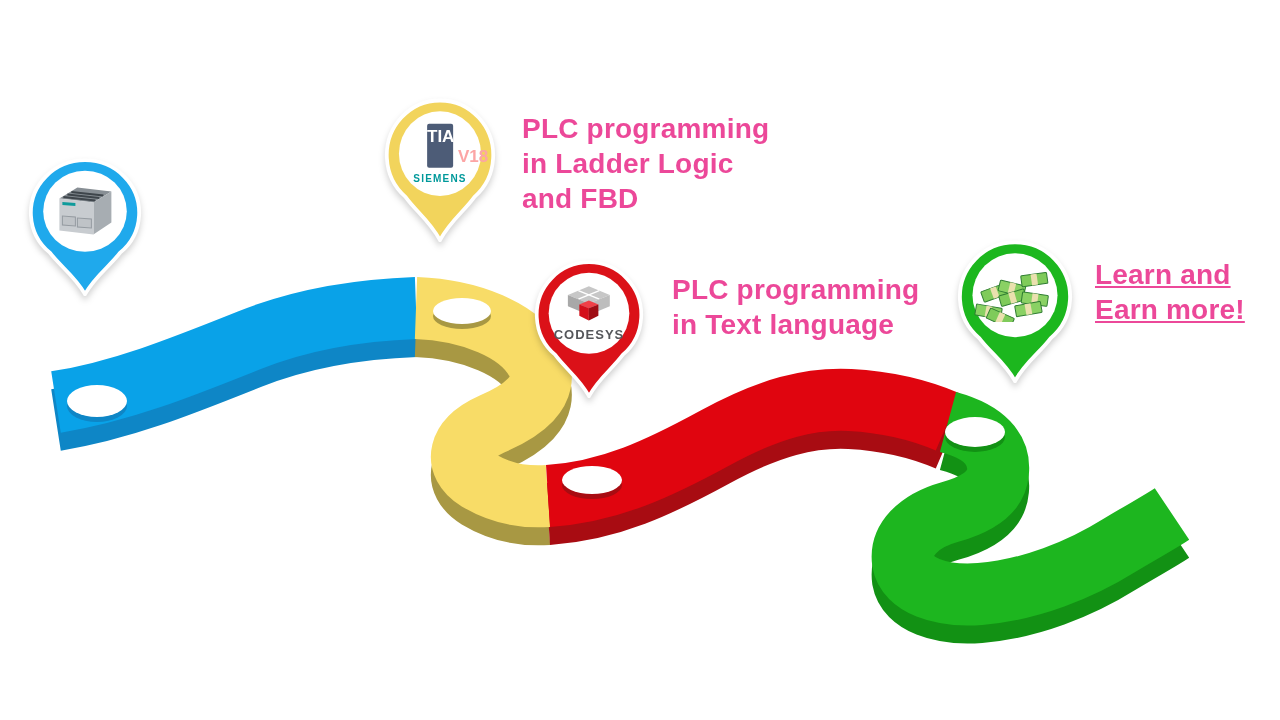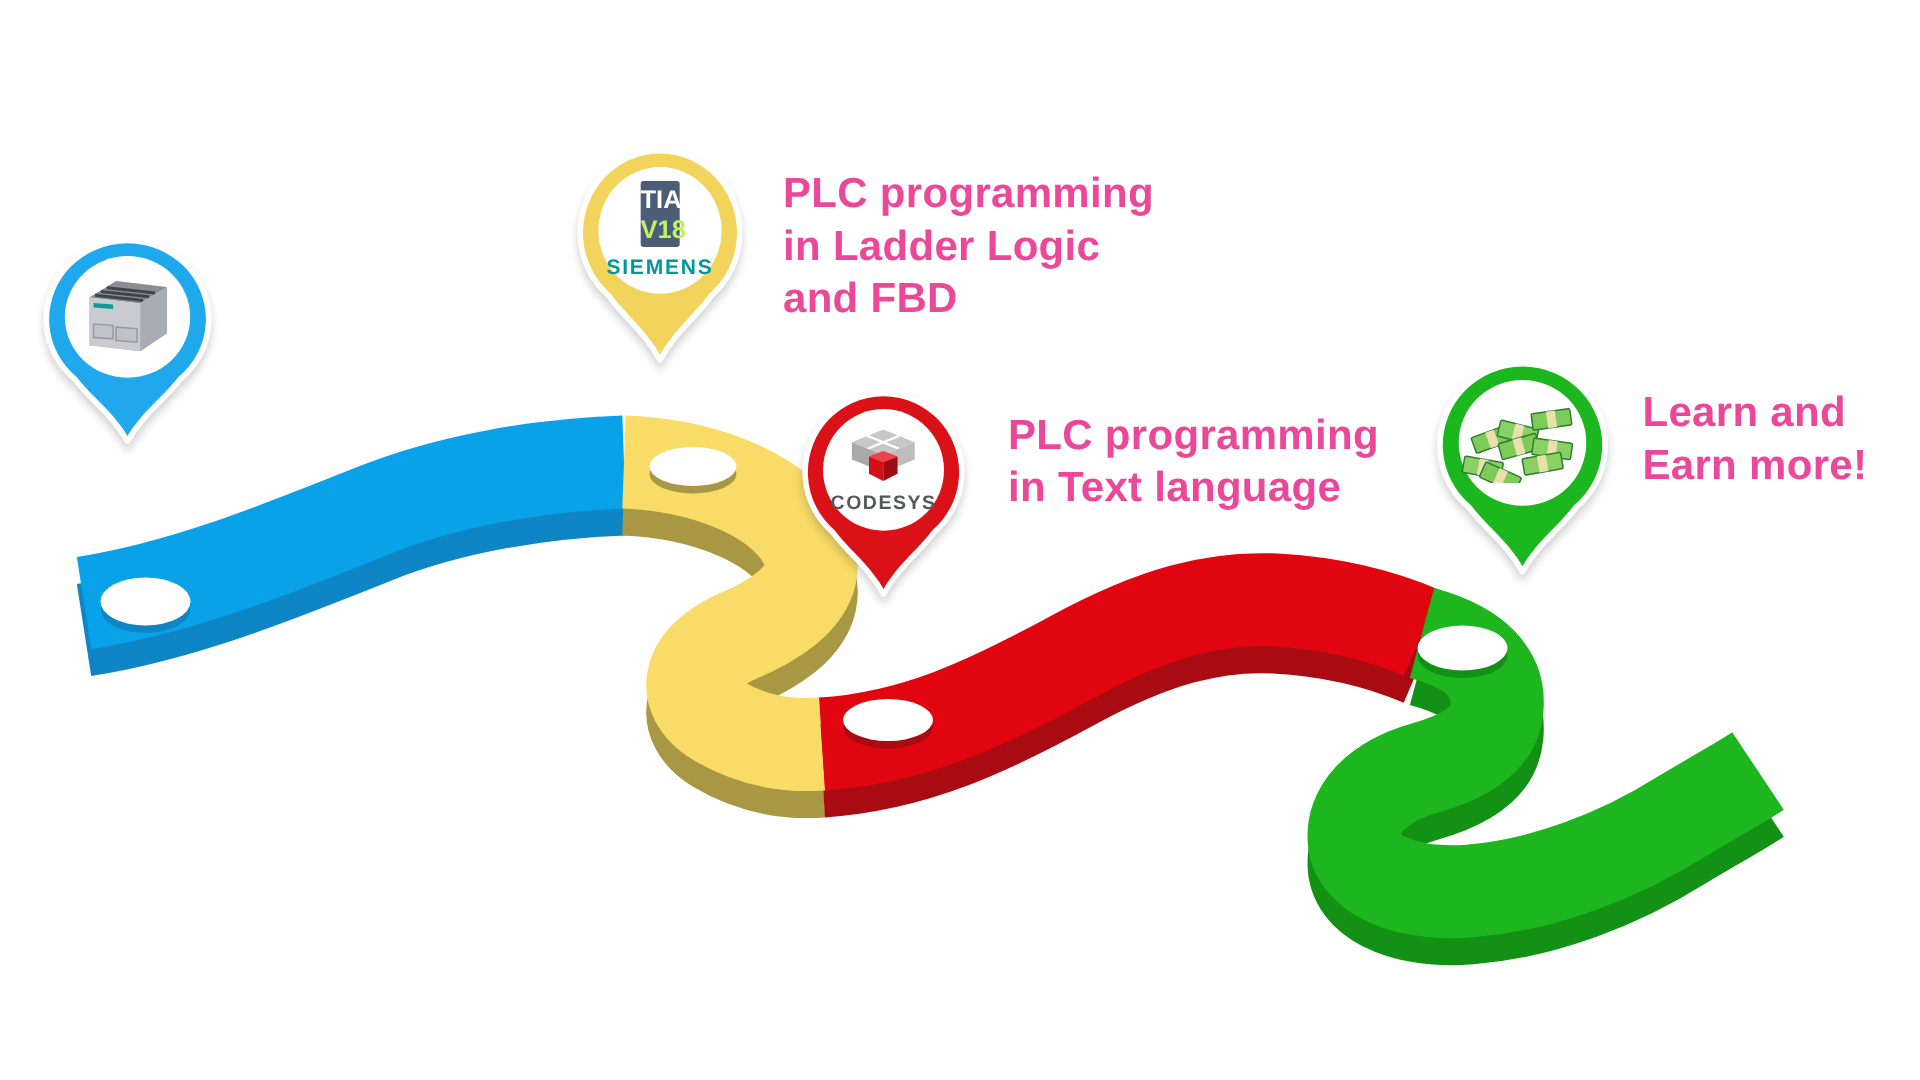--- a/index.html
+++ b/index.html
@@ -18,36 +18,36 @@
     align-items:center; justify-content:center; text-align:center;
   }
 
   .label {
     position:absolute; color:#ec4899; font-size:28px; font-weight:600;
     line-height:35px; white-space:pre-line; letter-spacing:0.2px;
   }
   .label-1 { left:162px; top:170px; line-height:34px; }
   .label-2 { left:522px; top:111px; }
   .label-3 { left:672px; top:272px; }
-  .label-4 { left:1095px; top:257px; }
+  .label-4 { left:1095px; top:257px;text-decoration:underline; }
 
   .pin-1 { left:28px;  top:156px; width:114px; height:140px; }
   .pin-2 { left:384px; top:96px;  width:112px; height:146px; }
   .pin-3 { left:534px; top:258px; width:110px; height:140px; }
   .pin-4 { left:957px; top:238px; width:116px; height:145px; }
 
   
   .tia-box {
     width:26px; height:44px; background:#4D5C77; border-radius:2px;
     color:#ffffff; font-weight:bold; font-size:17px; line-height:20px;
     padding-top:3px; box-sizing:border-box;
   }
-  .tia-box .v18 { display:block; color:#bef264; }
+  .tia-box .v18 { display:block; color:#fca5a5;margin-left:31px; }
   .tia-box .tia { display:block; }
-  .siemens-text { color:#00999B; font-weight:bold; font-size:14px;
+  .siemens-text { color:#00999B; font-weight:bold; font-size:10px;
     letter-spacing:1.2px; margin-top:5px;text-align:right; }
 
   
   .codesys-text { color:#55575B; font-weight:bold; font-size:13px;
     letter-spacing:1px; margin-top:3px; }
 </style>
 </head>
 <body>
 
 <div class="stage">

